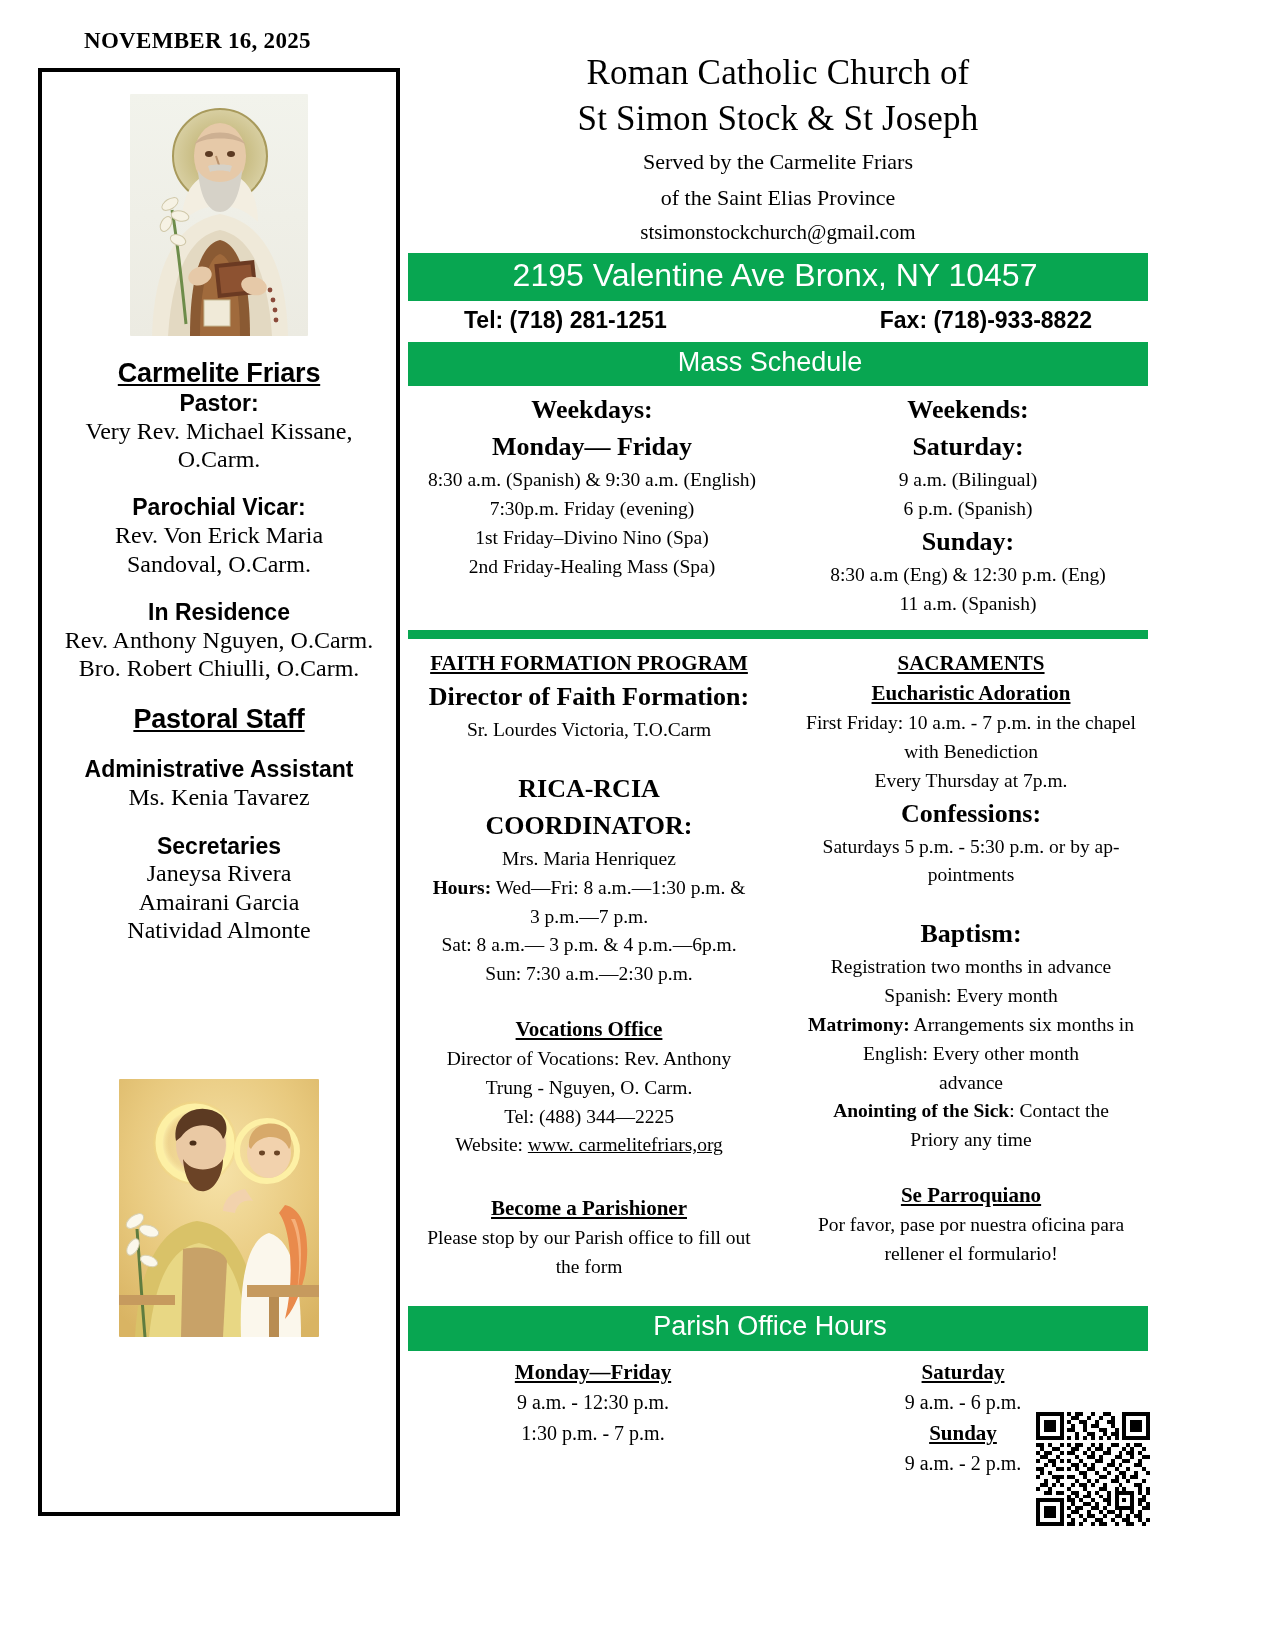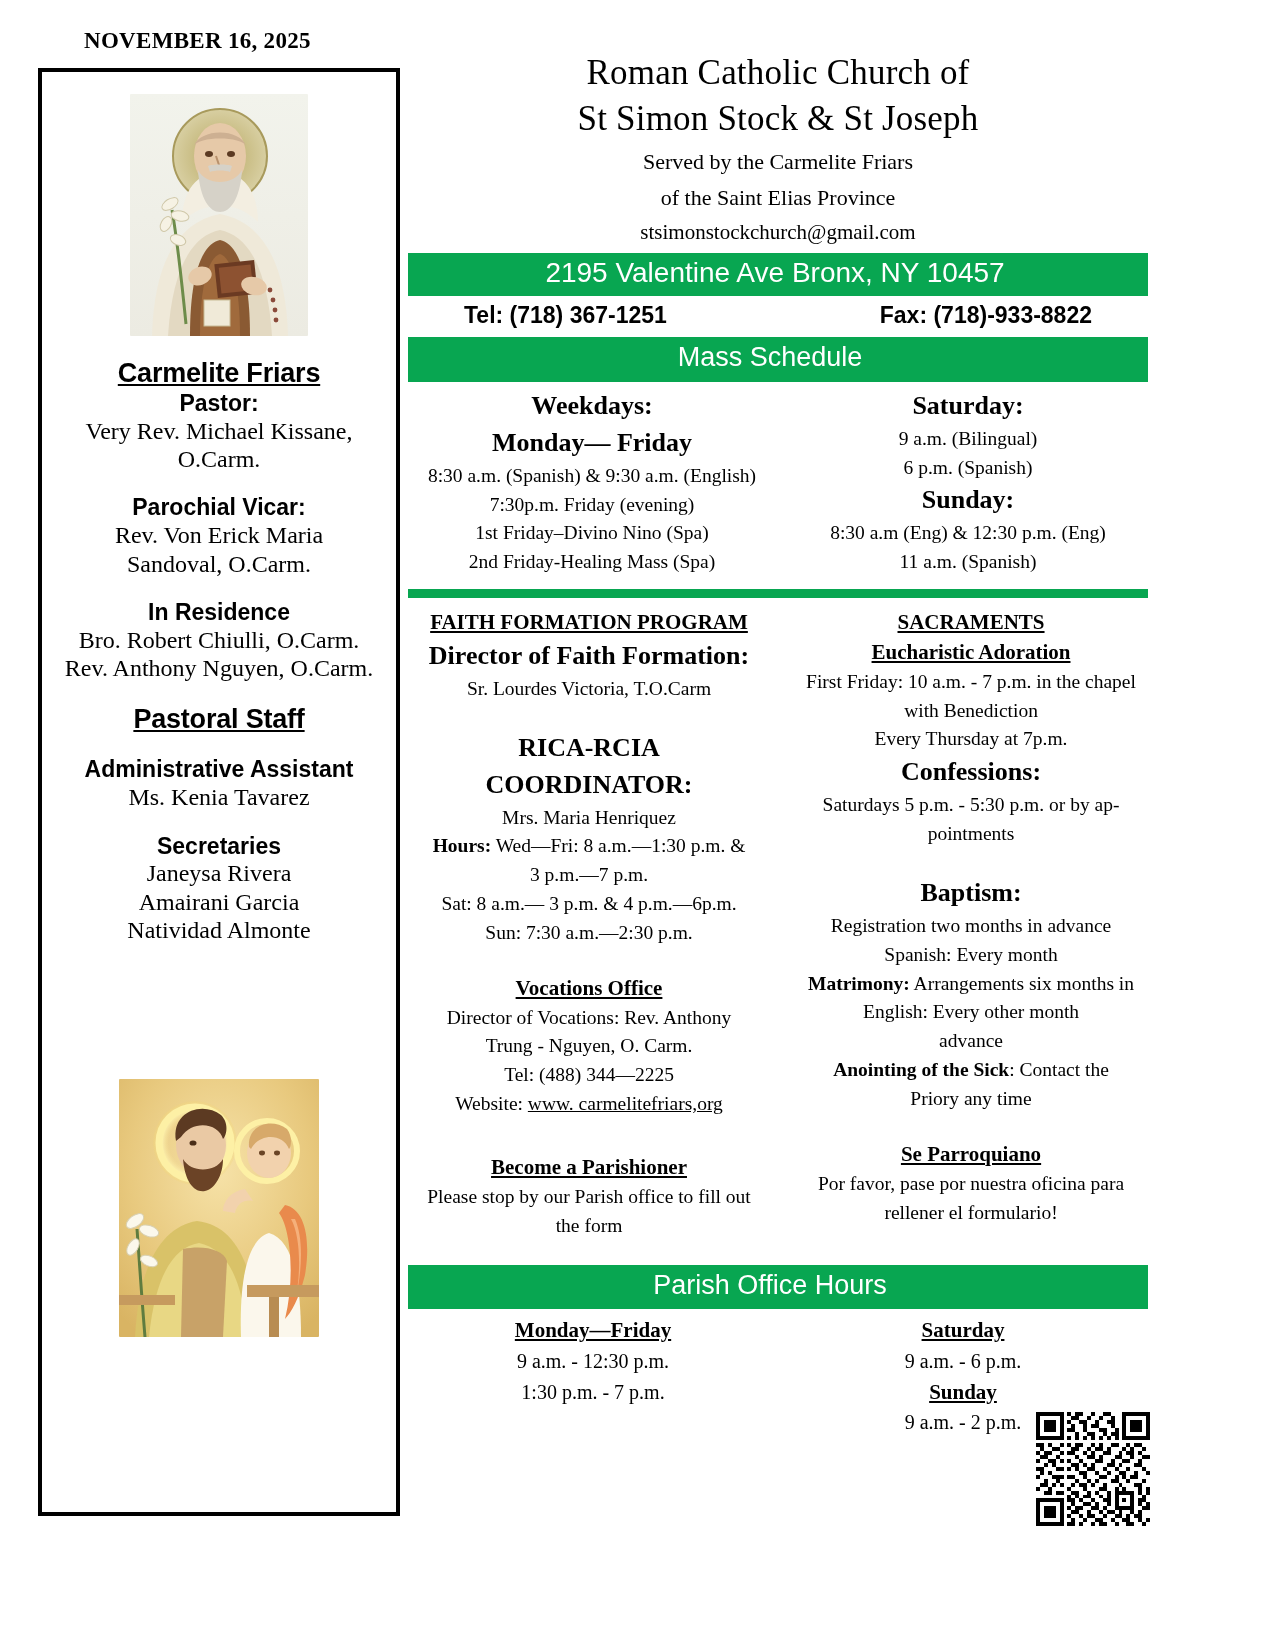--- a/index.html
+++ b/index.html
@@ -107,21 +107,21 @@
     font-family: "Liberation Serif", serif;
     font-size: 21px;
     margin-top: 8px;
   }
 
   .green-bar {
     background: #08A651;
     color: #ffffff;
     text-align: center;
     font-family: "Liberation Sans", sans-serif;
-    font-size: 28px;
+    font-size: 32px;
     padding: 5px 6px 7px 0;
     line-height: 1.1;
   }
   .green-bar.title { font-size: 27px; padding: 6px 16px 9px 0; }
   .green-rule {
     background: #08A651;
     height: 9px;
     margin-top: 12px;
   }
 
@@ -274,22 +274,22 @@
 
       <div class="role">Pastor:</div>
       <div class="person">Very Rev. Michael Kissane,</div>
       <div class="person">O.Carm.</div>
 
       <div class="role gap">Parochial Vicar:</div>
       <div class="person">Rev. Von Erick Maria</div>
       <div class="person">Sandoval, O.Carm.</div>
 
       <div class="role gap">In Residence</div>
+      <div class="person">Rev. Anthony Nguyen, O.Carm.</div>
       <div class="person">Bro. Robert Chiulli, O.Carm.</div>
-      <div class="person">Rev. Anthony Nguyen, O.Carm.</div>
 
       <h2 class="sec-title">Pastoral Staff</h2>
 
       <div class="role gap">Administrative Assistant</div>
       <div class="person">Ms. Kenia Tavarez</div>
 
       <div class="role gap">Secretaries</div>
       <div class="person">Janeysa Rivera</div>
       <div class="person">Amairani Garcia</div>
       <div class="person">Natividad Almonte</div>
@@ -359,36 +359,37 @@
 
   <div class="church-name">Roman Catholic Church of</div>
   <div class="church-name">St Simon Stock &amp; St Joseph</div>
   <div class="served">Served by the Carmelite Friars</div>
   <div class="served">of the Saint Elias Province</div>
   <div class="email">stsimonstockchurch@gmail.com</div>
 
   <div class="green-bar" style="margin-top:8px;">2195 Valentine Ave   Bronx, NY 10457</div>
 
   <div class="telfax">
-    <span>Tel: (718) 367-1251</span>
+    <span>Tel: (718) 281-1251</span>
     <span>Fax: (718)-933-8822</span>
   </div>
 
   <div class="green-bar title">Mass Schedule</div>
 
   <div class="two-col" style="margin-top:6px;">
     <div class="col-left-pad">
       <div class="hd-bold">Weekdays:</div>
       <div class="hd-bold">Monday— Friday</div>
       <div class="txt">8:30 a.m. (Spanish) &amp; 9:30 a.m. (English)</div>
       <div class="txt">7:30p.m.  Friday (evening)</div>
       <div class="txt">1st Friday–Divino Nino (Spa)</div>
       <div class="txt">2nd Friday-Healing Mass (Spa)</div>
     </div>
     <div class="col-right-pad">
+      <div class="hd-bold">Weekends:</div>
       <div class="hd-bold">Saturday:</div>
       <div class="txt">9 a.m. (Bilingual)</div>
       <div class="txt">6 p.m. (Spanish)</div>
       <div class="hd-bold">Sunday:</div>
       <div class="txt">8:30 a.m (Eng) &amp; 12:30 p.m. (Eng)</div>
       <div class="txt">11 a.m. (Spanish)</div>
     </div>
   </div>
 
   <div class="green-rule"></div>

